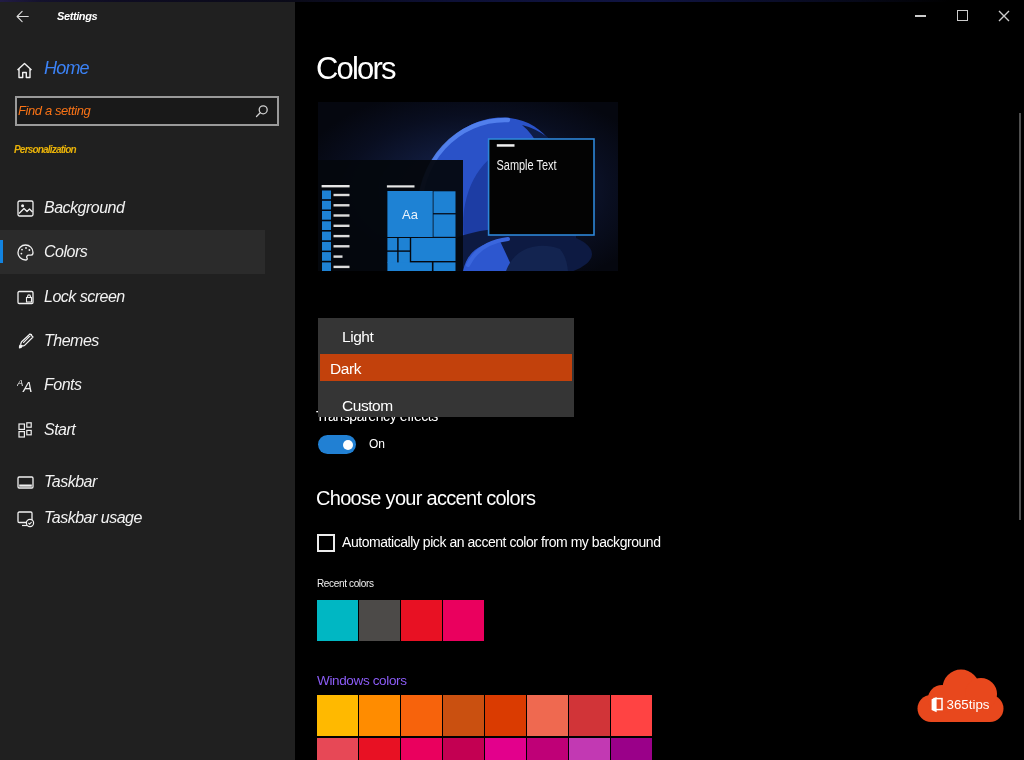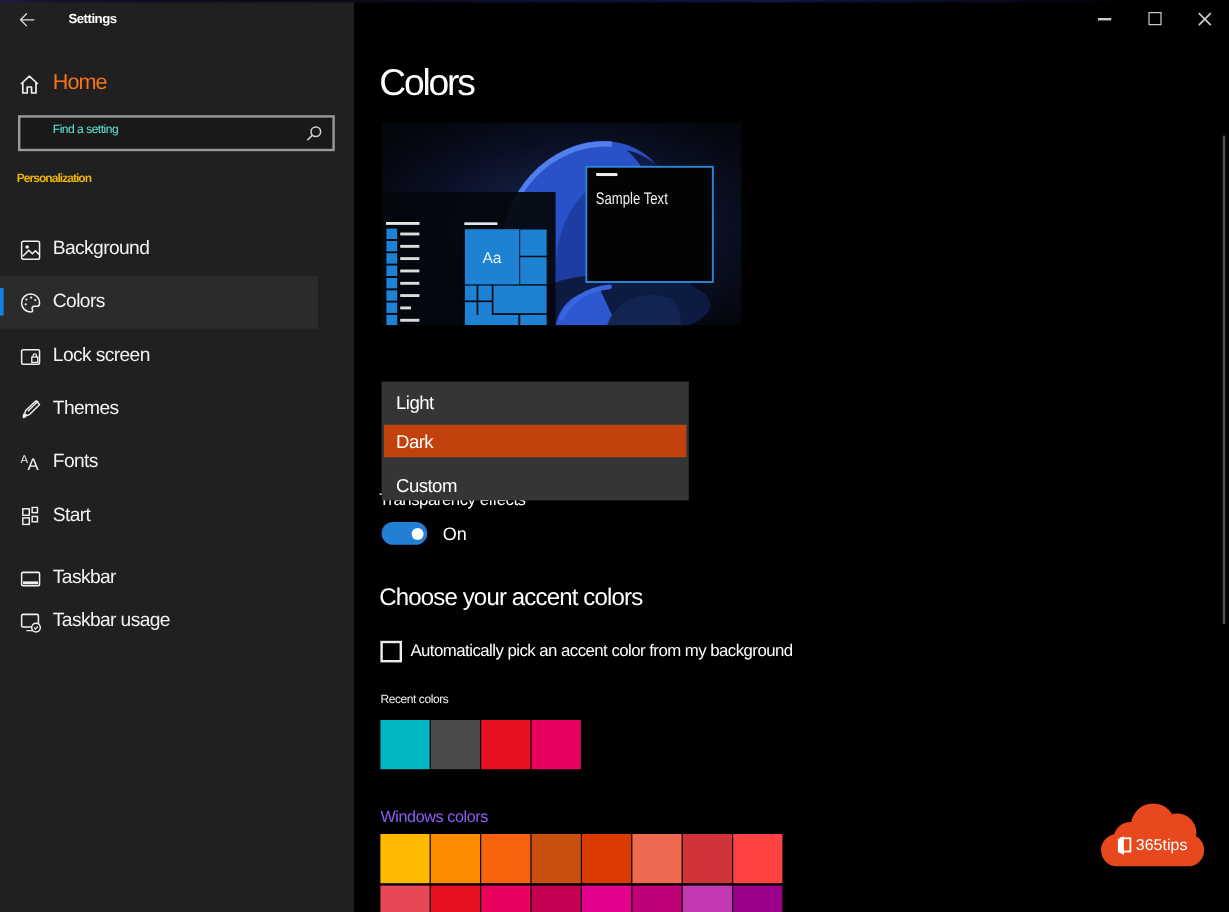--- a/index.html
+++ b/index.html
@@ -1,51 +1,51 @@
 <!DOCTYPE html>
 <html><head>
 <meta charset="utf-8">
 <style>
 * { margin:0; padding:0; box-sizing:border-box; }
 html,body { width:1024px; height:760px; overflow:hidden; background:#000000;
   font-family:"Liberation Sans", sans-serif; }
 #stage { position:relative; width:1024px; height:760px; }
 
 
-#sidebar { position:absolute; left:0; top:0; width:295px; height:760px; background:#202020; }
+#sidebar { position:absolute; left:0; top:0; width:295px; height:760px; background:#202020;font-style:italic; }
 #backbtn { position:absolute; left:15px; top:10px; width:15px; height:13px; }
 #apptitle { position:absolute; left:57px; top:10px; font-size:11px; font-weight:bold; letter-spacing:-0.4px; color:#ffffff; }
 #homerow { position:absolute; left:0; top:56px; width:295px; height:28px; }
 #homeicon { position:absolute; left:16px; top:6px; }
-#hometext { position:absolute; left:44px; top:2px; font-size:18px; letter-spacing:-0.8px; color:#f97316; }
+#hometext { position:absolute; left:44px; top:2px; font-size:18px; letter-spacing:-0.8px; color:#3b82f6; }
 #searchbox { position:absolute; left:15px; top:96px; width:264px; height:30px;
   background:#191919; border:2px solid #9a9a9a; }
-#searchtext { position:absolute; left:27px; top:5px; font-size:10px; letter-spacing:-0.4px; color:#5eead4; }
+#searchtext { position:absolute; left:1px; top:5px; font-size:13px; letter-spacing:-0.4px; color:#f97316; }
 #searchicon { position:absolute; right:8px; top:6px; }
 #cattitle { position:absolute; left:14px; top:144px; font-size:10px; font-weight:bold; letter-spacing:-0.8px; color:#eab308; }
 .navrow { position:absolute; left:0; width:265px; height:44px; }
 .navrow .ic { position:absolute; left:17px; top:14px; }
 .navrow .tx { position:absolute; left:44px; top:13px; font-size:16px; letter-spacing:-0.5px; color:#f2f2f2; }
 #row-colors { background:#2b2b2b; }
 #accentbar { position:absolute; left:0; top:10px; width:3px; height:23px; background:#1283e0; }
 
 
 #content { position:absolute; left:295px; top:0; width:729px; height:760px; background:#000000; }
 #topline { position:absolute; left:-295px; top:0; width:1024px; height:2px;
   background:linear-gradient(90deg,#221c46 0px,#14122d 40px,#0e0c22 120px,#0a0a18 295px,#0d1036 450px,#101442 650px,#060818 860px,#000 950px); }
 #pagetitle { position:absolute; left:21px; top:51px; font-size:31px; font-weight:400; color:#ffffff; letter-spacing:-1.8px; }
 #preview { position:absolute; left:23px; top:102px; width:300px; height:169px; }
 
 #transp { position:absolute; left:21px; top:408px; font-size:14px; letter-spacing:-0.4px; color:#ffffff; }
 #toggle { position:absolute; left:23px; top:435px; width:38px; height:19px; border-radius:9.5px; background:#2180d3; }
 #knob { position:absolute; left:25px; top:4.5px; width:10px; height:10px; border-radius:50%; background:#ffffff; }
-#ontext { position:absolute; left:74px; top:437px; font-size:15px; color:#ffffff; }
+#ontext { position:absolute; left:74px; top:437px; font-size:12px; color:#ffffff; }
 
 #dropdown { position:absolute; left:23px; top:318px; width:256px; height:99px; background:#353535; }
-.dditem { position:absolute; left:0; width:256px; height:33px; font-size:15.5px; letter-spacing:-0.45px; color:#ffffff; }
+.dditem { position:absolute; left:12px; width:256px; height:33px; font-size:15.5px; letter-spacing:-0.45px; color:#ffffff; }
 .dditem span { position:absolute; left:12px; top:10px; }
 #dd-dark { left:2px; top:36px; width:252px; height:27px; background:#c2410c; }
 #dd-dark span { left:10px; top:6px; }
 
 #accenthead { position:absolute; left:21px; top:487px; font-size:20px; font-weight:400; letter-spacing:-0.7px; color:#ffffff; }
 #checkbox { position:absolute; left:22px; top:534px; width:18px; height:18px; border:2px solid #ececec; background:transparent; }
 #checklabel { position:absolute; left:47px; top:534px; font-size:14px; letter-spacing:-0.45px; color:#ffffff; }
 #recentlabel { position:absolute; left:22px; top:578px; font-size:10px; letter-spacing:-0.35px; color:#f0f0f0; }
 #windowslabel { position:absolute; left:22px; top:673px; font-size:13.5px; letter-spacing:-0.35px; color:#8b5cf6;text-align:right; }
 .sw { position:absolute; width:41px; height:41px; }

